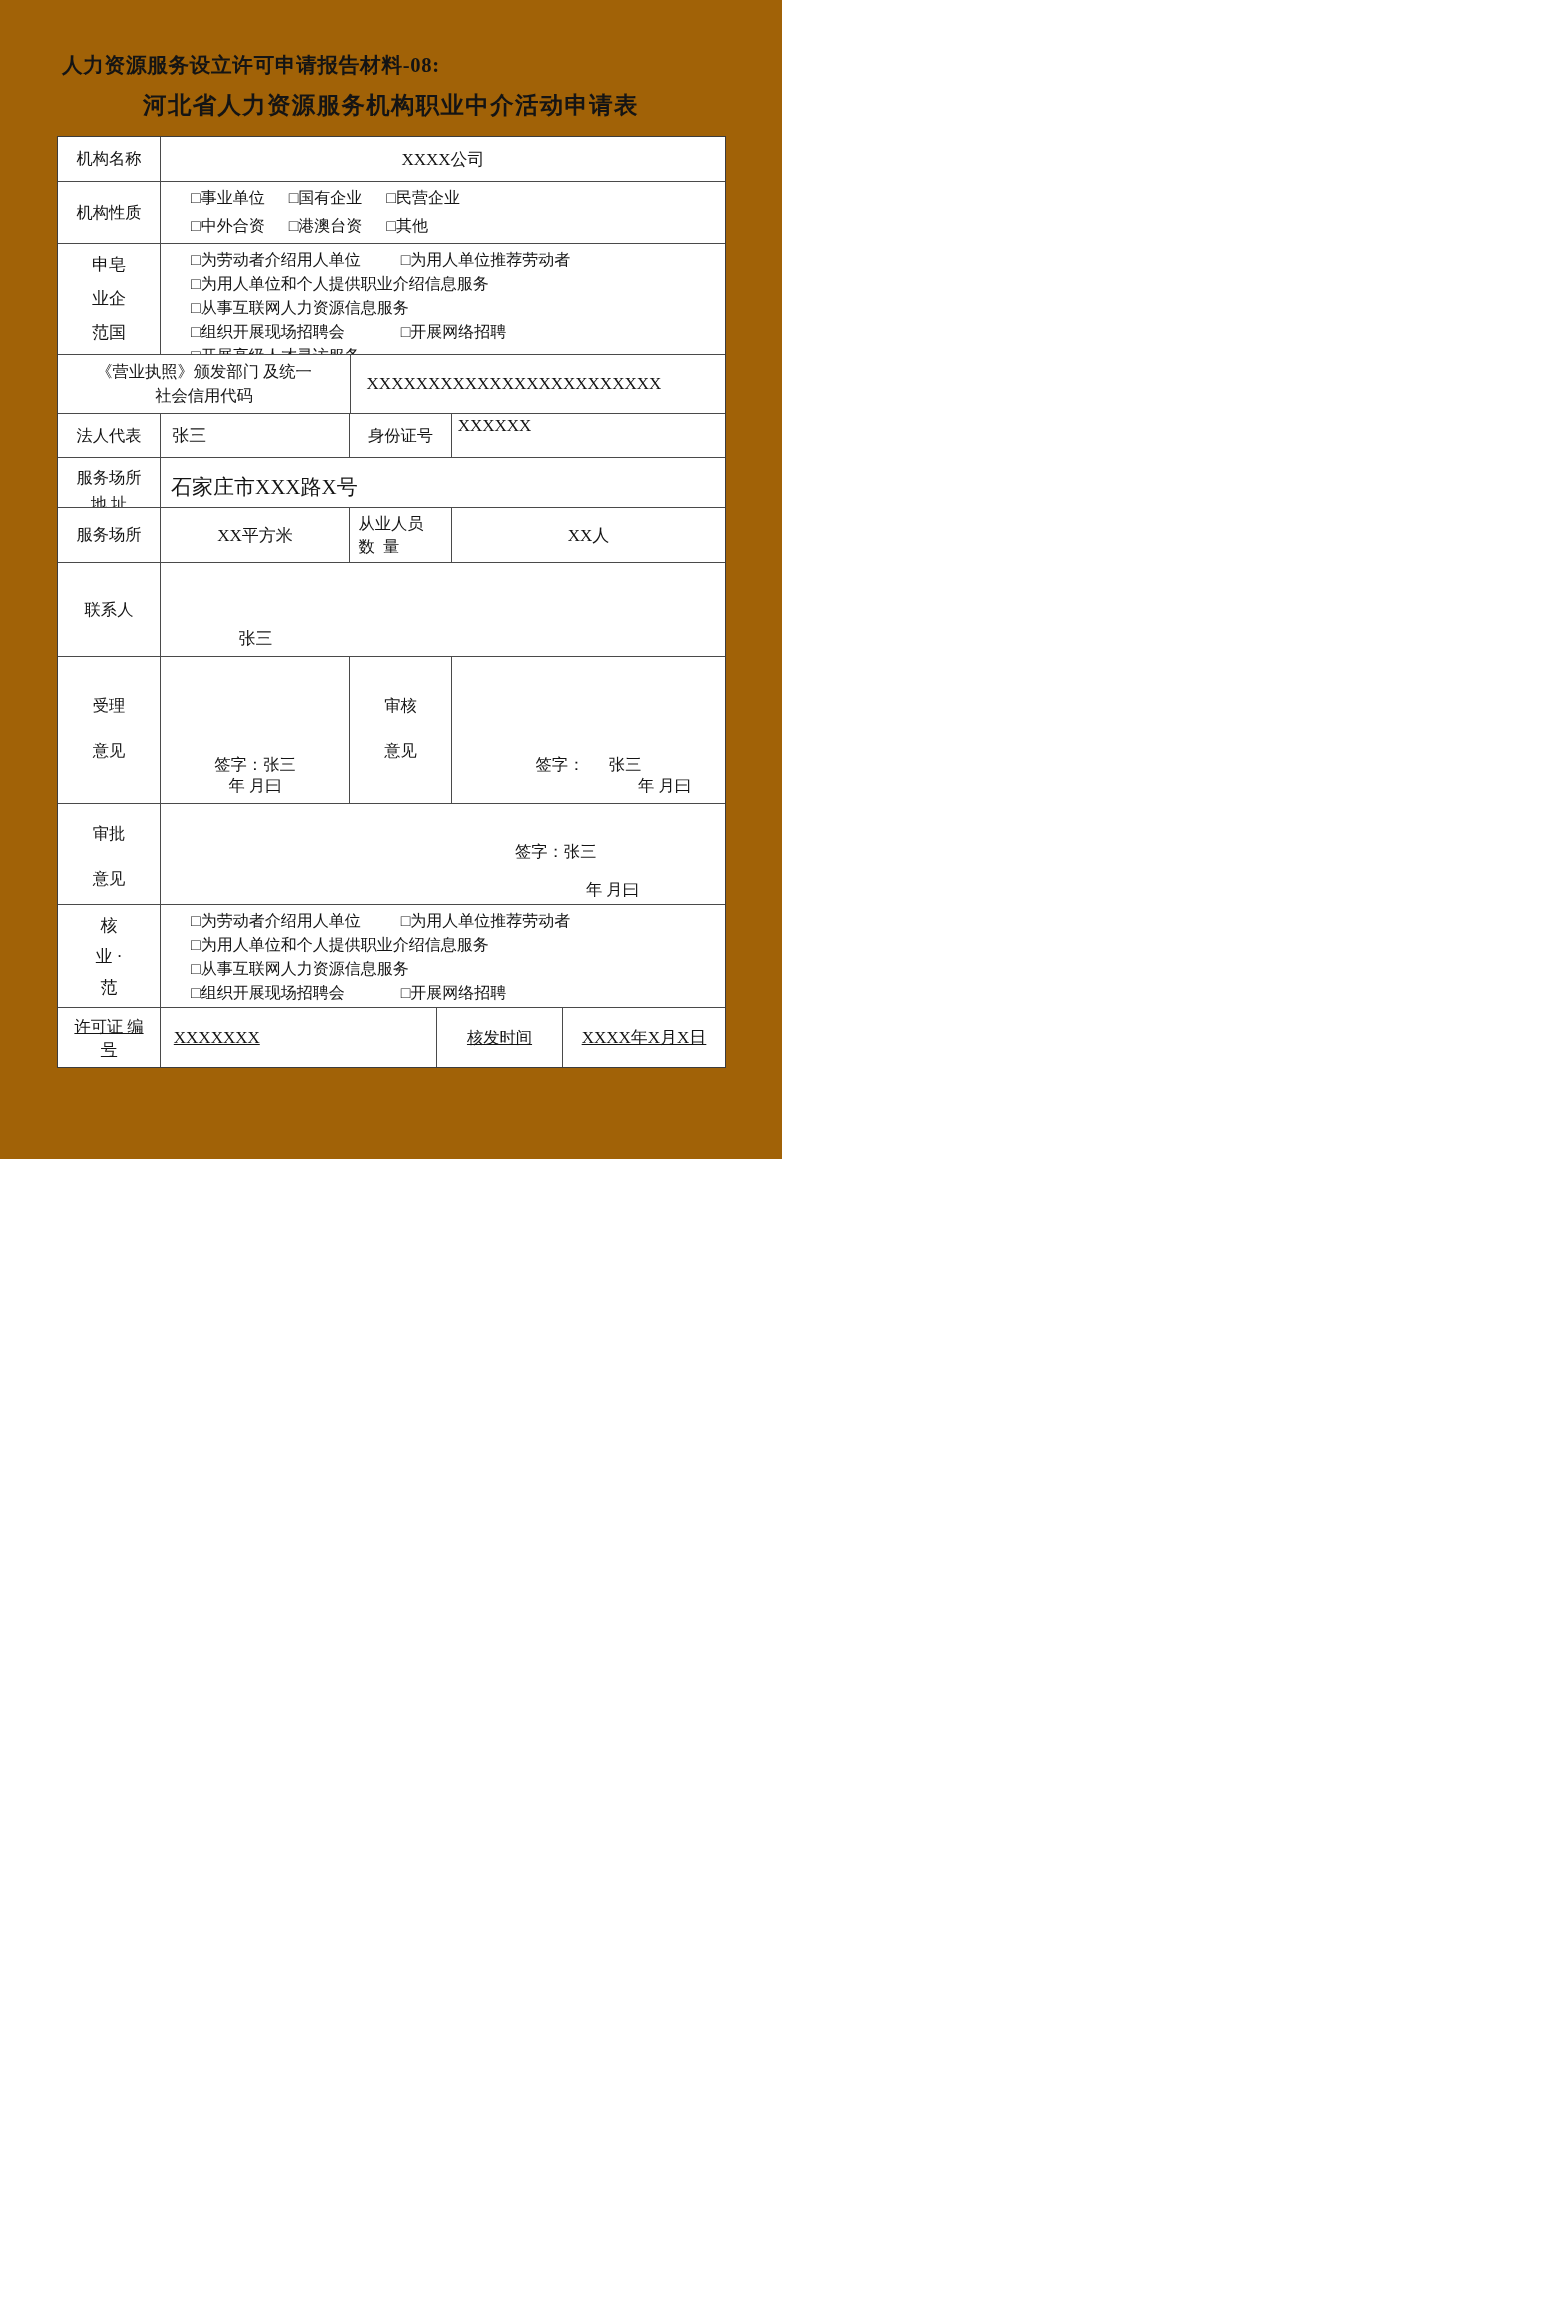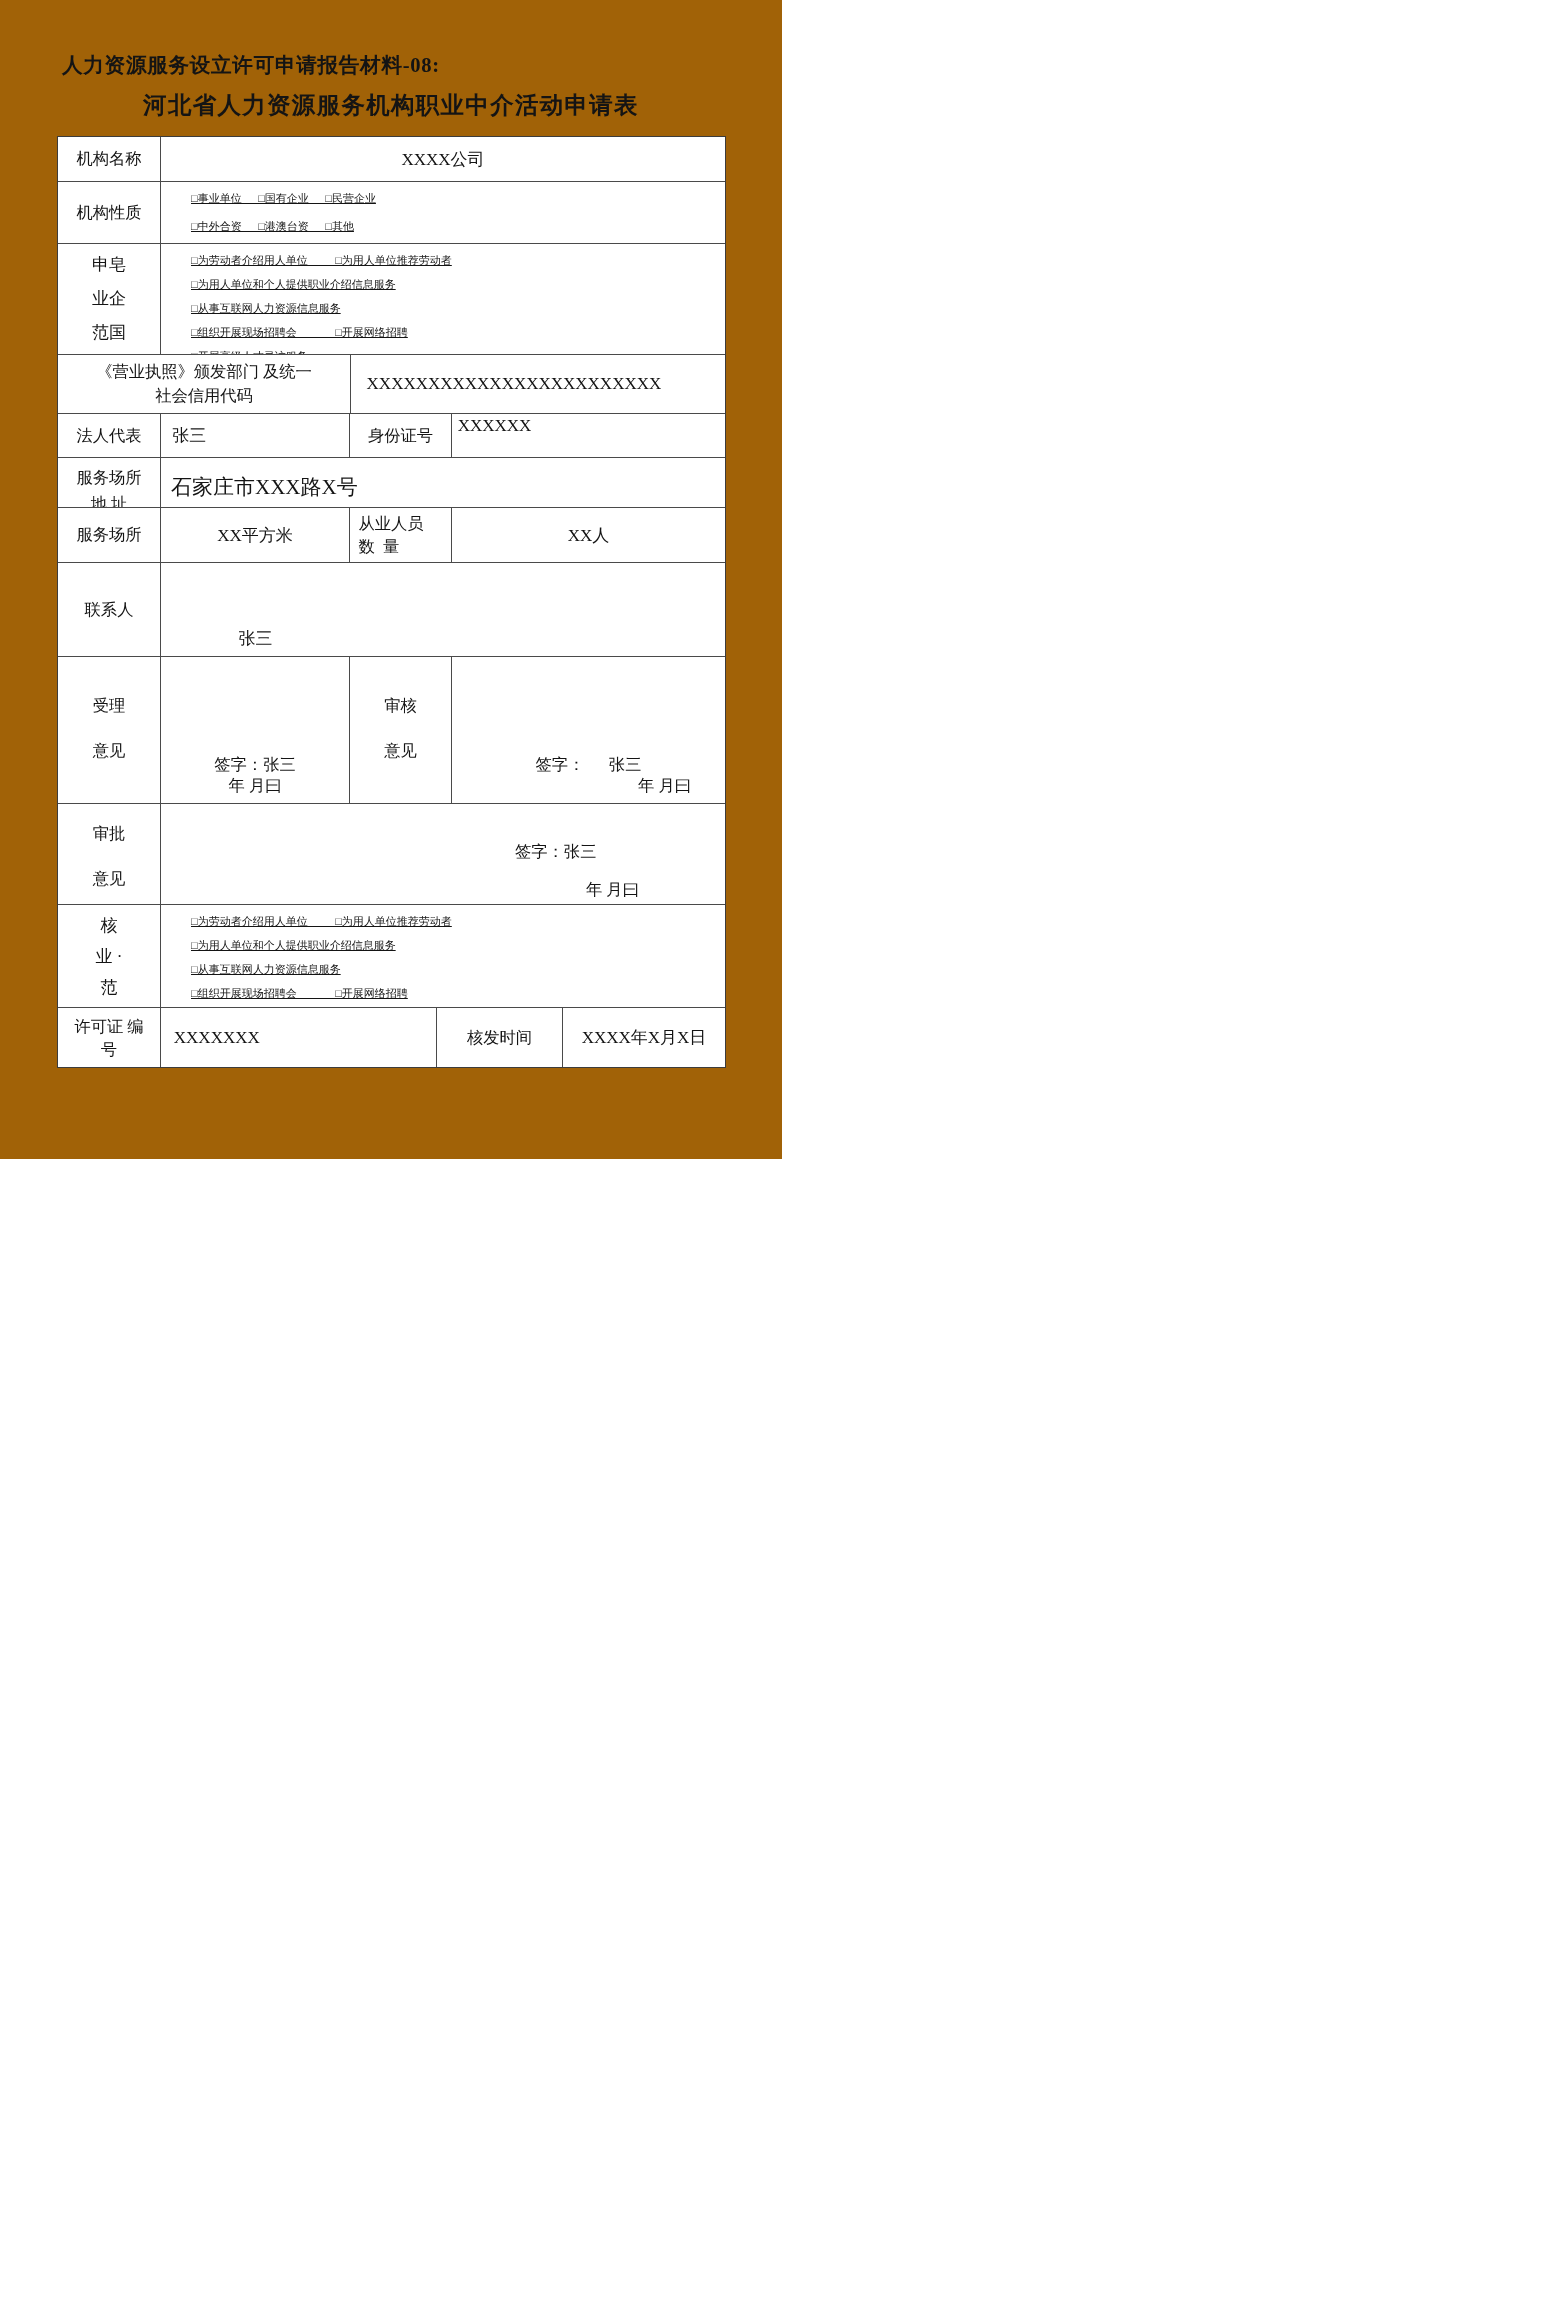--- a/index.html
+++ b/index.html
@@ -25,21 +25,21 @@
 
   .lbl { display:flex; flex-direction:column; align-items:center; justify-content:center; text-align:right;
          font-size:16.3px; line-height:24px; }
   .lbl-top { justify-content:flex-start; }
   .pre { white-space:pre; }
 
   .center-cell { display:flex; align-items:center; justify-content:center; font-size:17px; }
   .vmid-left { display:flex; align-items:center; font-size:17px; }
   .top-left { font-size:17px; }
 
-  .checks { font-size:11px; line-height:24px; padding-left:30px; padding-top:3.5px; overflow:hidden;text-decoration:underline; }
+  .checks { font-size:16px; line-height:24px; padding-left:30px; padding-top:3.5px; overflow:hidden; }
   .checks div { white-space:pre; }
 
   .vlabel { font-size:17px; line-height:34px; }
   .vlabel44 div { line-height:31px; }
 
   .sign-block { display:flex; flex-direction:column; justify-content:flex-end; align-items:center;
                 font-size:16.3px; line-height:21px; padding-bottom:7px; }
   .gap-lines div { line-height:18.4px; }
 </style>
 </head>
@@ -161,21 +161,21 @@
         <div>范</div>
       </div>
       <div class="c grow checks" style="padding-top:4.3px;">
         <div>□为劳动者介绍用人单位          □为用人单位推荐劳动者</div>
         <div>□为用人单位和个人提供职业介绍信息服务</div>
         <div>□从事互联网人力资源信息服务</div>
         <div>□组织开展现场招聘会              □开展网络招聘</div>
       </div>
     </div>
 
-    <div class="row" style="height:59px;">
+    <div class="row" style="height:59px;text-decoration:underline;">
       <div class="c w1 lbl" style="line-height:23px;">
         <div class="pre">许可证 编</div>
         <div>号</div>
       </div>
       <div class="c v2 vmid-left" style="padding-left:12.8px;">XXXXXXX</div>
       <div class="c v3 lbl">核发时间</div>
       <div class="c grow center-cell">XXXX年X月X日</div>
     </div>
 
   </div>

